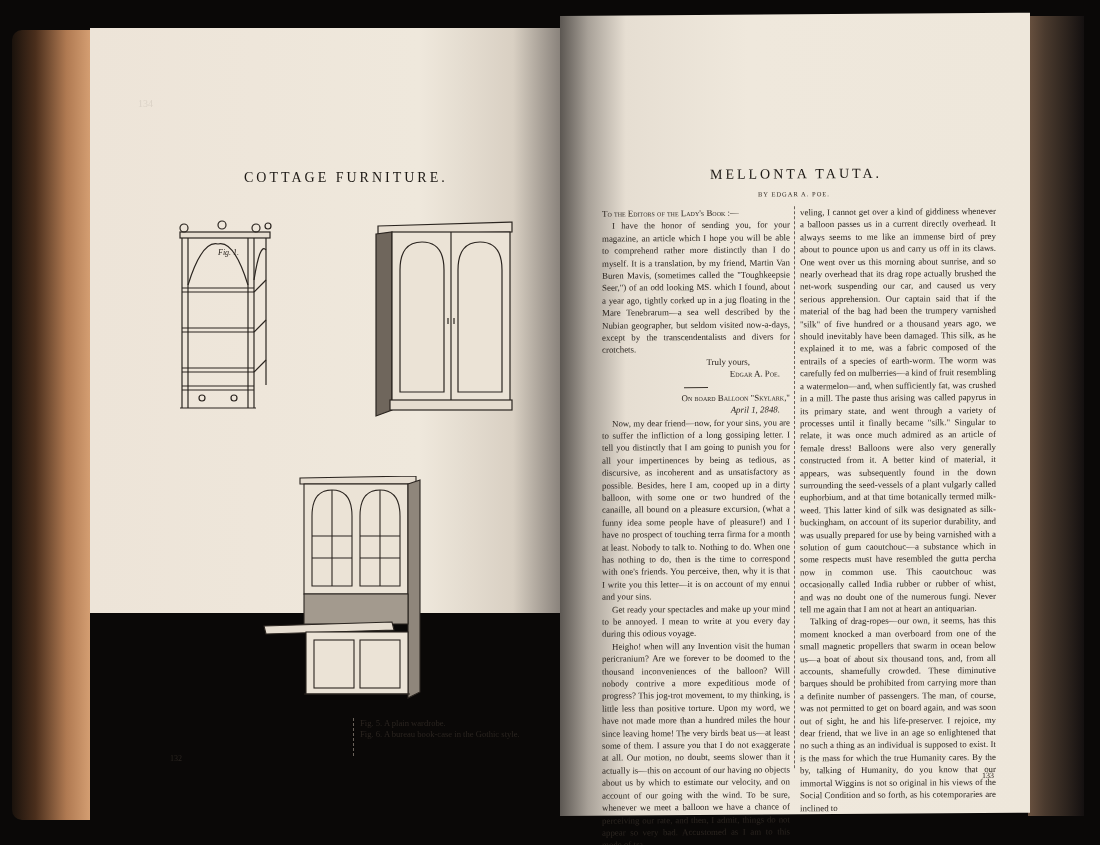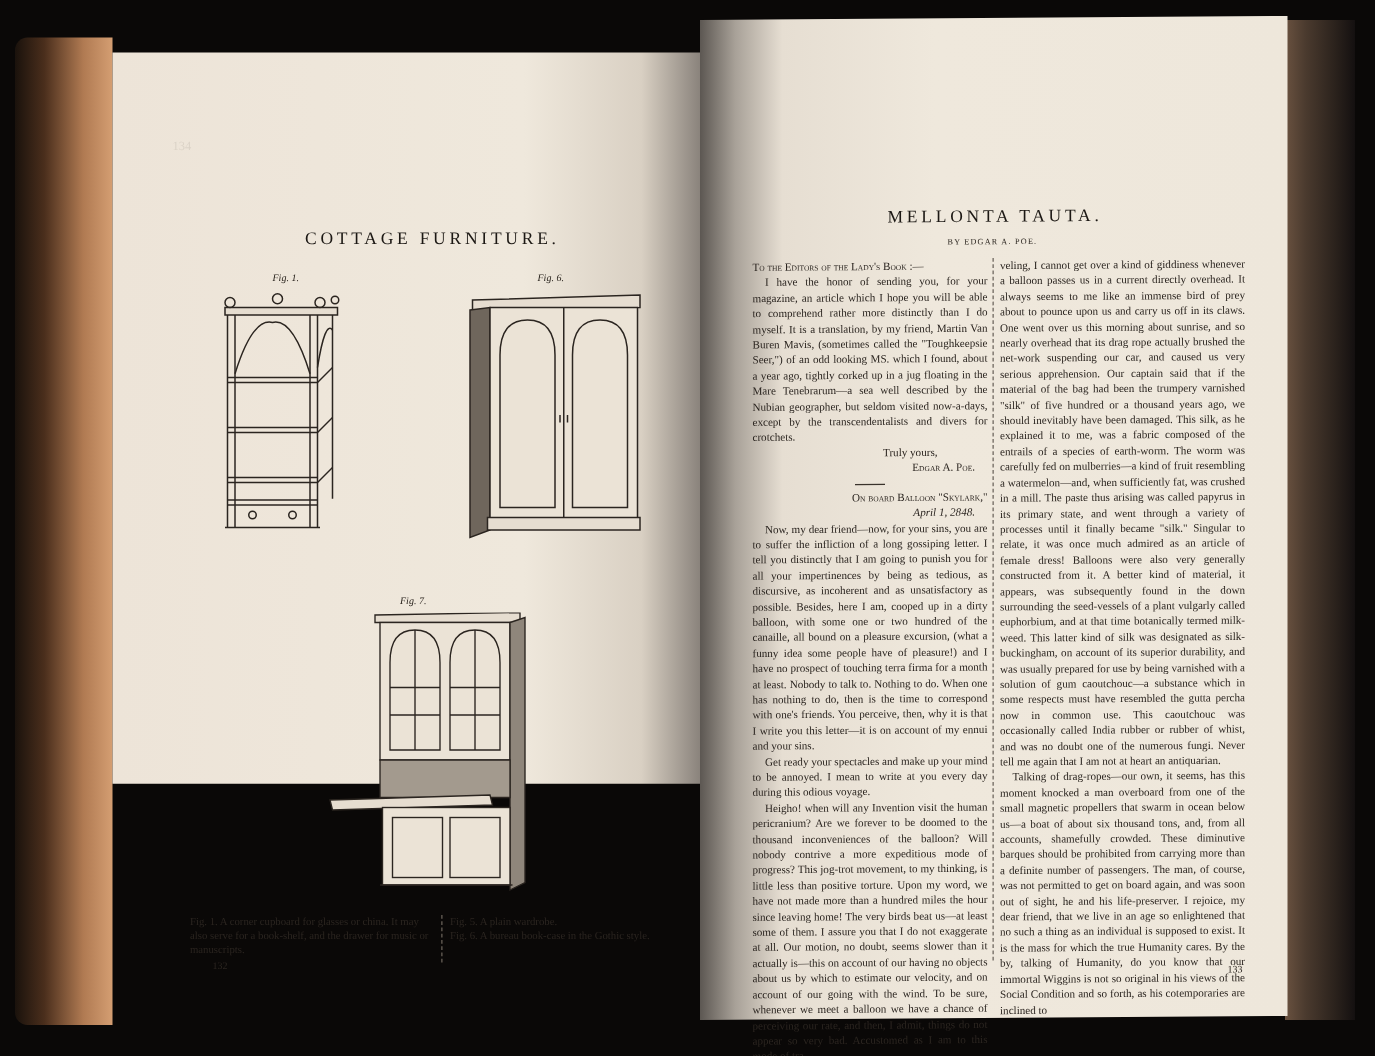--- a/index.html
+++ b/index.html
@@ -1,25 +1,25 @@
 <!DOCTYPE html>
 <html><head>
 <meta charset="utf-8">
 <style>
   html,body{margin:0;padding:0;}
   body{width:1100px;height:845px;background:#0a0807;position:relative;overflow:hidden;font-family:"Liberation Serif","DejaVu Serif",serif;}
   .book{position:absolute;left:0;top:0;width:1100px;height:845px;}
   .edge-left{position:absolute;left:12px;top:30px;width:78px;height:790px;background:linear-gradient(90deg,#1a120c 0%,#4a2e1c 30%,#b07a52 70%,#d49e72 100%);border-radius:10px 0 0 10px;}
   .edge-right{position:absolute;left:1028px;top:16px;width:56px;height:800px;background:linear-gradient(90deg,#6a5240 0%,#4a3a2e 30%,#2c231d 70%,#141010 100%);}
-  .page-left{position:absolute;left:90px;top:42px;width:470px;height:585px;background:linear-gradient(90deg,#ede4d8 0%,#efe8dc 70%,#d9d0c3 90%,#8a837c 100%);}
+  .page-left{position:absolute;left:90px;top:28px;width:470px;height:585px;background:linear-gradient(90deg,#ede4d8 0%,#efe8dc 70%,#d9d0c3 90%,#8a837c 100%);}
   .page-right{position:absolute;left:560px;top:16px;width:470px;height:800px;background:linear-gradient(90deg,#5c5752 0%,#a8a198 6%,#e6ded2 14%,#efe8dc 40%,#eee7db 100%);transform:skewY(-0.4deg);transform-origin:left top;}
   .ghost{position:absolute;color:rgba(90,80,70,0.12);font-size:10px;}
   .title{position:absolute;letter-spacing:3px;font-size:14px;color:#1c1814;}
   .byline{position:absolute;font-size:6.5px;letter-spacing:1px;color:#2a241e;}
-  .fig-label{position:absolute;font-size:8px;font-style:italic;color:#2a241e;}
+  .fig-label{position:absolute;font-size:8px;font-style:italic;color:#2a241e;margin-top:44px;}
   .col{position:absolute;font-size:8.9px;line-height:12.4px;color:#2b2520;text-align:justify;}
   .col p{margin:0;text-indent:10px;}
   .col .noind{text-indent:0;}
   .sc{font-variant:small-caps;}
   .right{text-align:right;}
   .caption{position:absolute;font-size:8.6px;line-height:11px;color:#2b2520;}
   .pagenum{position:absolute;font-size:8px;color:#2b2520;}
   .divider-v{position:absolute;border-left:1px dashed #6a625a;}
   .short-rule{width:24px;height:1px;background:#3a332c;margin:6px auto 4px;}
   svg{position:absolute;}
@@ -99,21 +99,20 @@
           <line x1="98" y1="82" x2="138" y2="82"></line>
         <polygon points="42,118 146,118 146,148 42,148" fill="#a39a8e"></polygon>
         <polygon points="2,150 130,146 132,154 4,158" fill="#e6ddd0"></polygon>
         <rect x="44" y="156" width="102" height="62" fill="#ebe3d6"></rect>
         <rect x="52" y="164" width="40" height="48" fill="none"></rect>
         <rect x="98" y="164" width="40" height="48" fill="none"></rect>
         <line x1="42" y1="218" x2="148" y2="218"></line>
       </g>
     </svg>
 
-    <div class="caption" style="left:62px;top:690px;width:196px;">Fig. 1. A corner cupboard for glasses or china. It may also serve for a book-shelf, and the drawer for music or manuscripts.</div>
     <div class="divider-v" style="left:263px;top:690px;height:38px;"></div>
     <div class="caption" style="left:270px;top:690px;width:180px;">Fig. 5. A plain wardrobe.</div>
     <div class="caption" style="left:270px;top:701px;width:180px;">Fig. 6. A bureau book-case in the Gothic style.</div>
     <div class="pagenum" style="left:80px;top:726px;text-align:center;">132</div>
   </div>
 
   <div class="page-right">
     <div class="title" style="left:150px;top:152px;">MELLONTA TAUTA.</div>
     <div class="byline" style="left:198px;top:176px;">BY EDGAR A. POE.</div>
 

